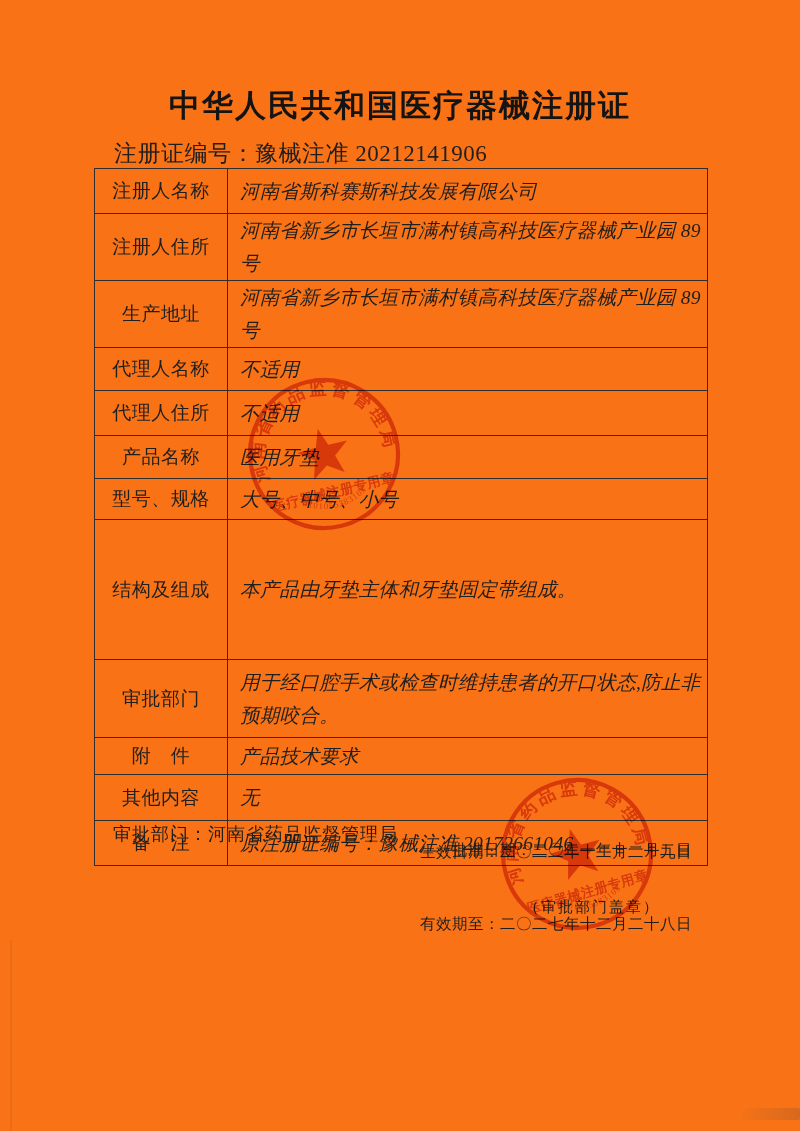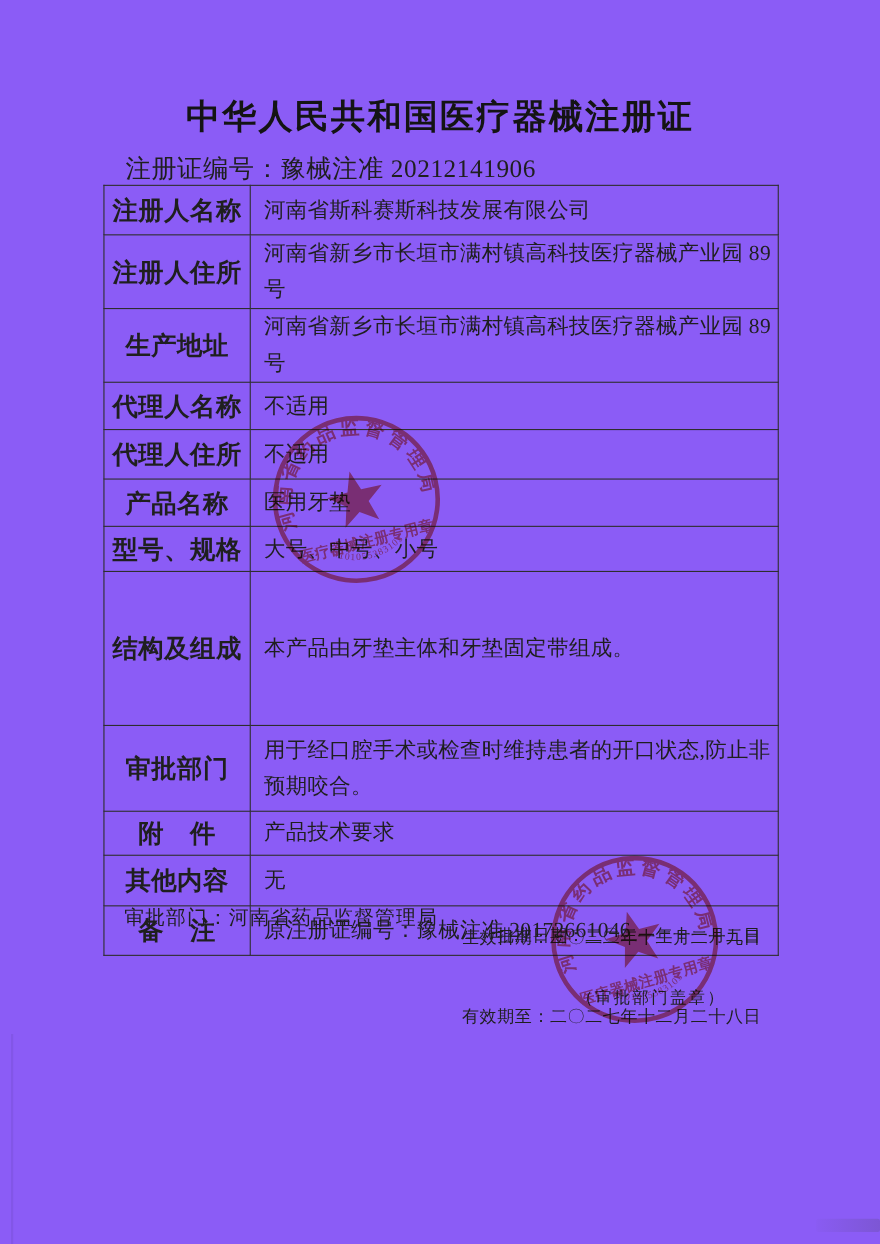--- a/index.html
+++ b/index.html
@@ -1,20 +1,20 @@
 <!DOCTYPE html>
 <html><head>
 <meta charset="utf-8">
 <style>
   html,body{margin:0;padding:0;background:#e9e9e9;}
   .page{
     position:relative;
     width:800px;height:1131px;
     margin:0 auto;
-    background:#8b5cf6;
+    background:#f97316;
     overflow:hidden;
     font-family:"Liberation Serif","DejaVu Serif",serif;
     color:#1f1f1f;
   }
   .doc-title{
     position:absolute;top:85px;left:0;width:100%;
     text-align:center;
     font-size:31px;font-weight:700;letter-spacing:2px;
     color:#141414;
   }
@@ -29,28 +29,28 @@
     table-layout:fixed;
   }
   .cert-table td{
     border:1.5px solid #2e2e2e;
     vertical-align:middle;
     overflow:hidden;
   }
   .cert-table .lbl{
     width:128px;
     text-align:center;
-    font-size:23px;letter-spacing:0.5px;
+    font-size:19px;letter-spacing:0.5px;
     padding:4px 2px;
-    font-weight:bold;
   }
   .cert-table .val{
     font-size:19.5px;letter-spacing:0.3px;
     padding:0 4px 0 12px;
     line-height:33px;
+    font-style:italic;
   }
   tr.r1{height:45px}tr.r2{height:45px}tr.r3{height:42px}
   tr.r4{height:43px}tr.r5{height:45px}tr.r6{height:43px}
   tr.r7{height:41px}tr.r8{height:140px}tr.r9{height:78px}
   tr.r10{height:37px}tr.r11{height:46px}tr.r12{height:45px}
 
   .dept-line{
     position:absolute;left:113px;top:822px;
     font-size:18px;letter-spacing:1px;
   }

